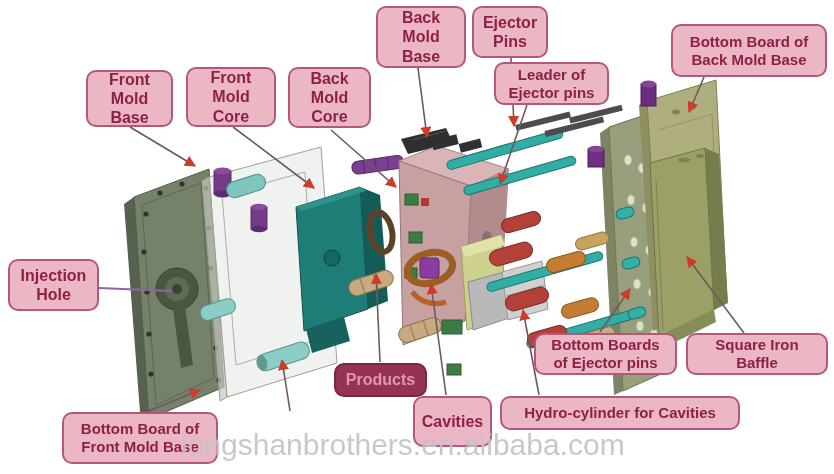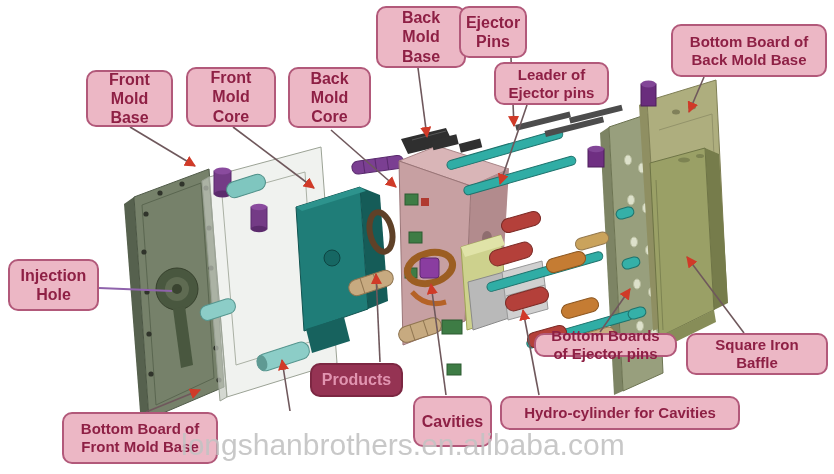--- a/index.html
+++ b/index.html
@@ -284,33 +284,33 @@
 Base</div>
 <div class="label big" style="left:186px;top:67px;width:90px;height:60px">Front
 Mold
 Core</div>
 <div class="label big" style="left:288px;top:67px;width:83px;height:61px">Back
 Mold
 Core</div>
 <div class="label big" style="left:376px;top:6px;width:90px;height:62px">Back
 Mold
 Base</div>
-<div class="label big" style="left:459px;top:6px;width:68px;height:52px">Ejector
+<div class="label big" style="left:472px;top:6px;width:76px;height:52px">Ejector
 Pins</div>
 <div class="label" style="left:494px;top:62px;width:115px;height:43px">Leader of
 Ejector pins</div>
 <div class="label" style="left:671px;top:24px;width:156px;height:53px">Bottom Board of
 Back Mold Base</div>
 <div class="label big" style="left:8px;top:259px;width:91px;height:52px">Injection
 Hole</div>
 <div class="label" style="left:62px;top:412px;width:156px;height:52px">Bottom Board of
 Front Mold Base</div>
-<div class="label dark big" style="left:310px;top:363px;width:93px;height:34px">Products</div>
+<div class="label dark big" style="left:334px;top:363px;width:93px;height:34px">Products</div>
 <div class="label big" style="left:413px;top:396px;width:79px;height:51px">Cavities</div>
 <div class="label" style="left:500px;top:396px;width:240px;height:34px">Hydro-cylinder for Cavities</div>
-<div class="label" style="left:534px;top:333px;width:143px;height:24px">Bottom Boards
+<div class="label" style="left:534px;top:333px;width:143px;height:42px">Bottom Boards
 of Ejector pins</div>
 <div class="label" style="left:686px;top:333px;width:142px;height:42px">Square Iron
 Baffle</div>
 
 <div class="watermark">longshanbrothers.en.alibaba.com</div>
 
 </div>
 
 </body></html>

